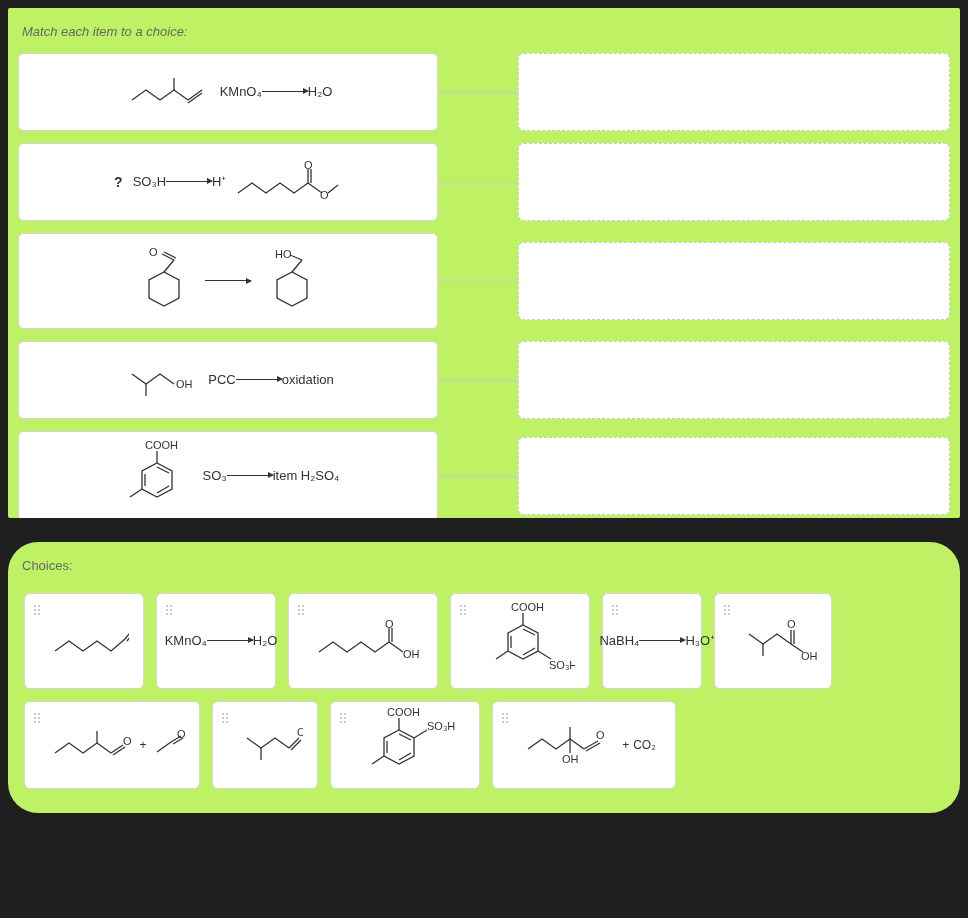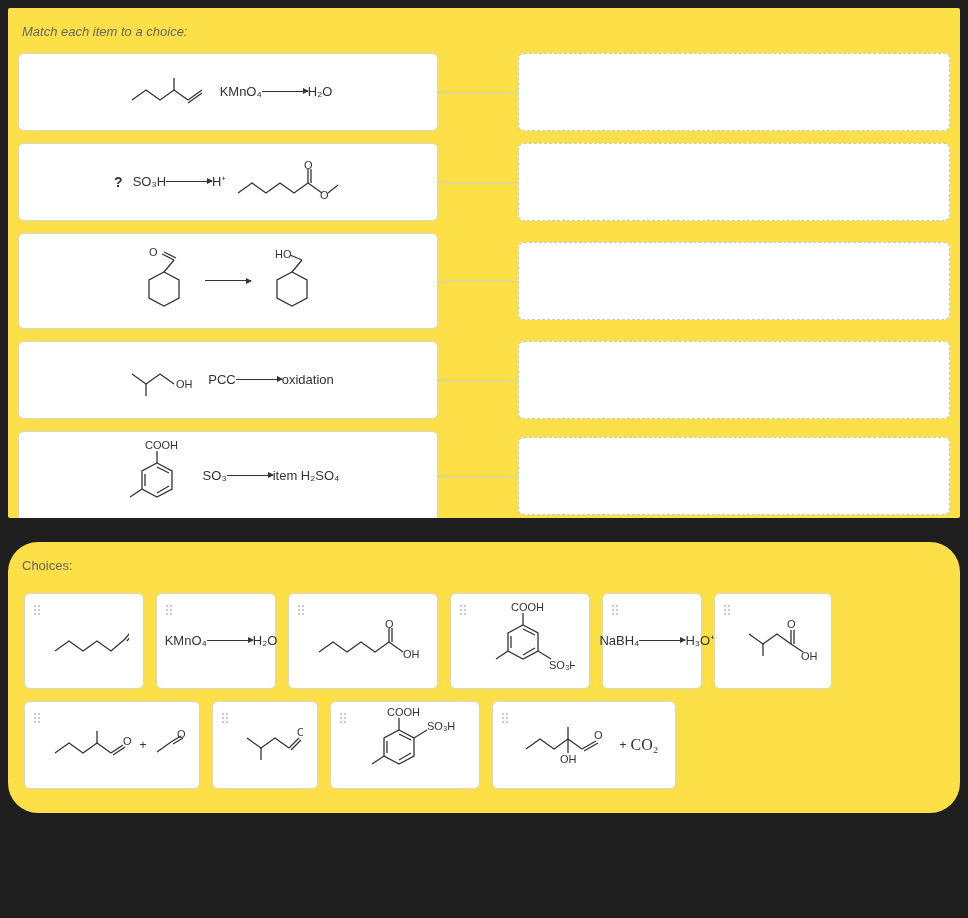--- a/index.html
+++ b/index.html
@@ -7,21 +7,21 @@
     margin: 0;
     background: #1f1f1f;
     font-family: Arial, Helvetica, sans-serif;
     font-size: 13px;
     color: #555;
     width: 968px;
     height: 918px;
     overflow: hidden;
   }
   .panel {
-    background: #fde047;
+    background: #bef264;
     margin: 8px;
     border-radius: 2px;
     padding: 12px 10px;
   }
   .panel.top { height: 510px; margin-top: 8px; overflow: hidden; }
   .panel.bottom { margin-top: 24px; padding-bottom: 24px; border-radius: 30px; }
   .instr {
     font-style: italic;
     color: #666;
     margin: 4px 0 14px 4px;
@@ -311,17 +311,17 @@
       <svg class="molsvg" width="96" height="48">
         <polyline points="6,28 20,18 34,28 48,18 62,28"></polyline>
         <line x1="48" y1="18" x2="48" y2="6"></line>
         <line x1="62" y1="28" x2="76" y2="20"></line>
           <line x1="64" y1="30" x2="78" y2="22"></line>
         <text class="moltxt" x="74" y="18">O</text>
         <text class="moltxt" x="40" y="42">OH</text>
         <line x1="48" y1="18" x2="48" y2="32"></line>
       </svg>
       <span class="plus">+</span>
-      <span style="color:#333;font-size:16px;font-family:Liberation Serif, serif;">CO₂</span>
+      <span style="color:#333;font-size:12px;">CO₂</span>
     </div>
 
   </div>
 </div>
 
 </body></html>

